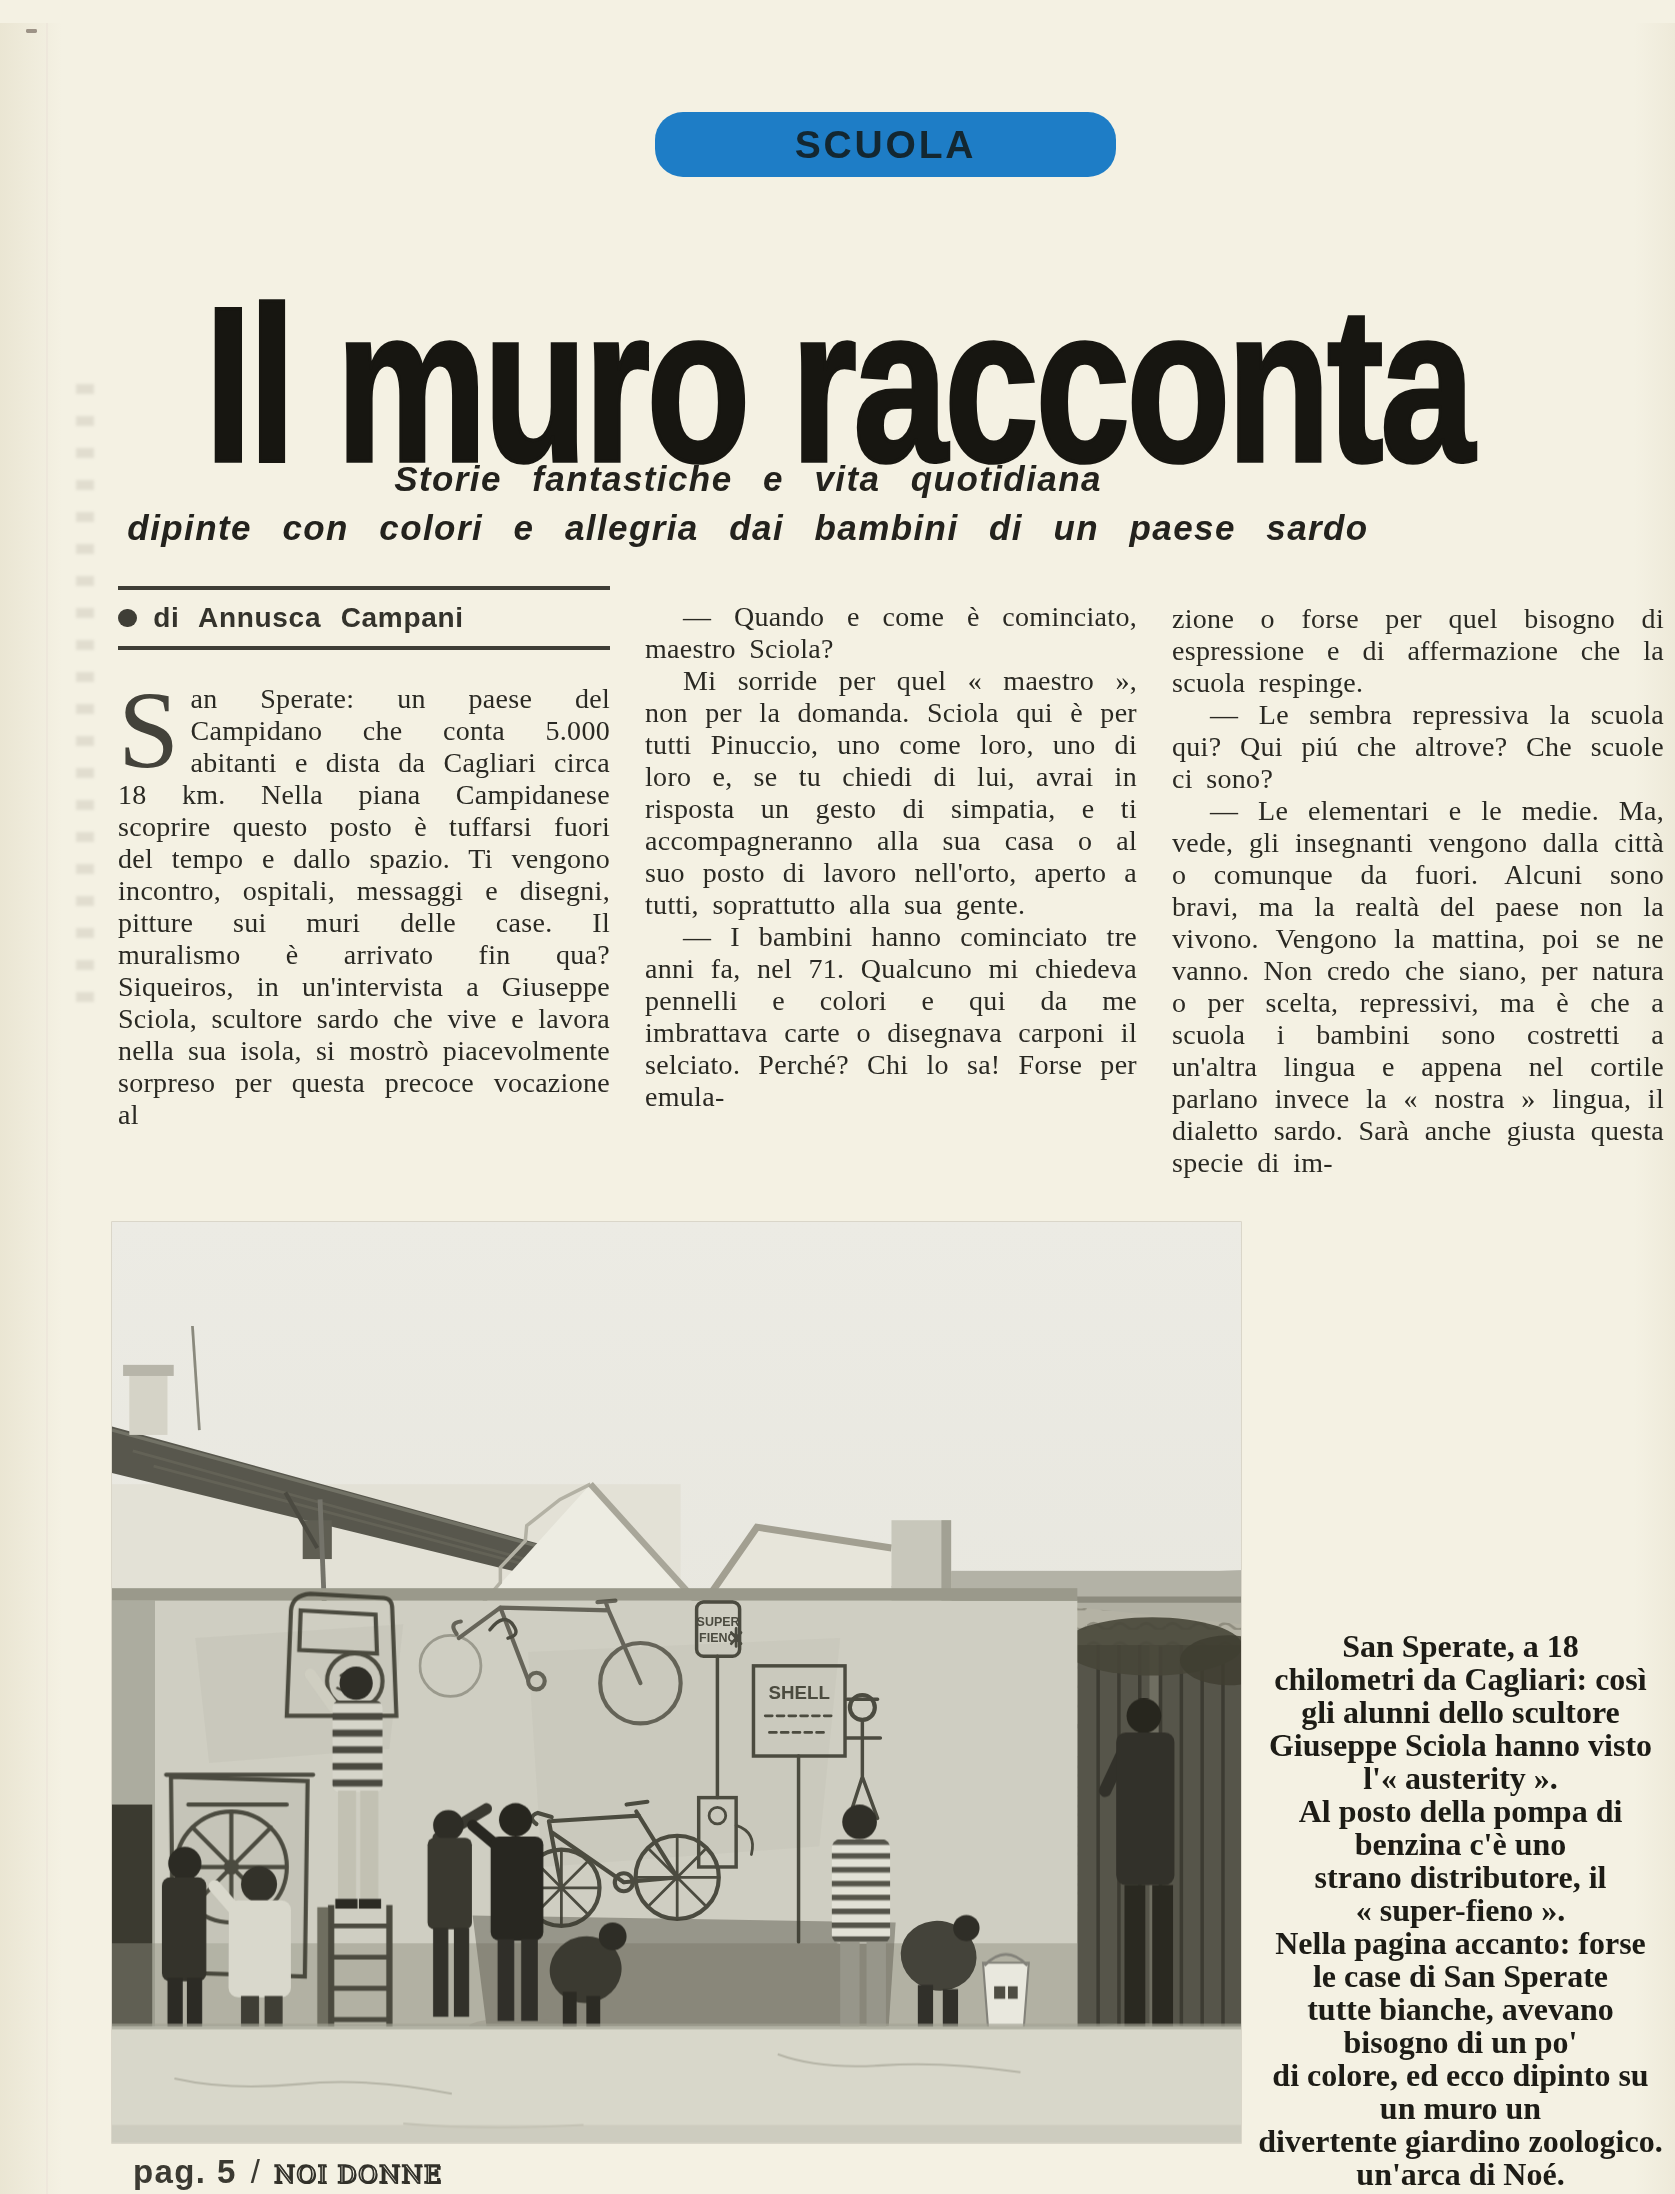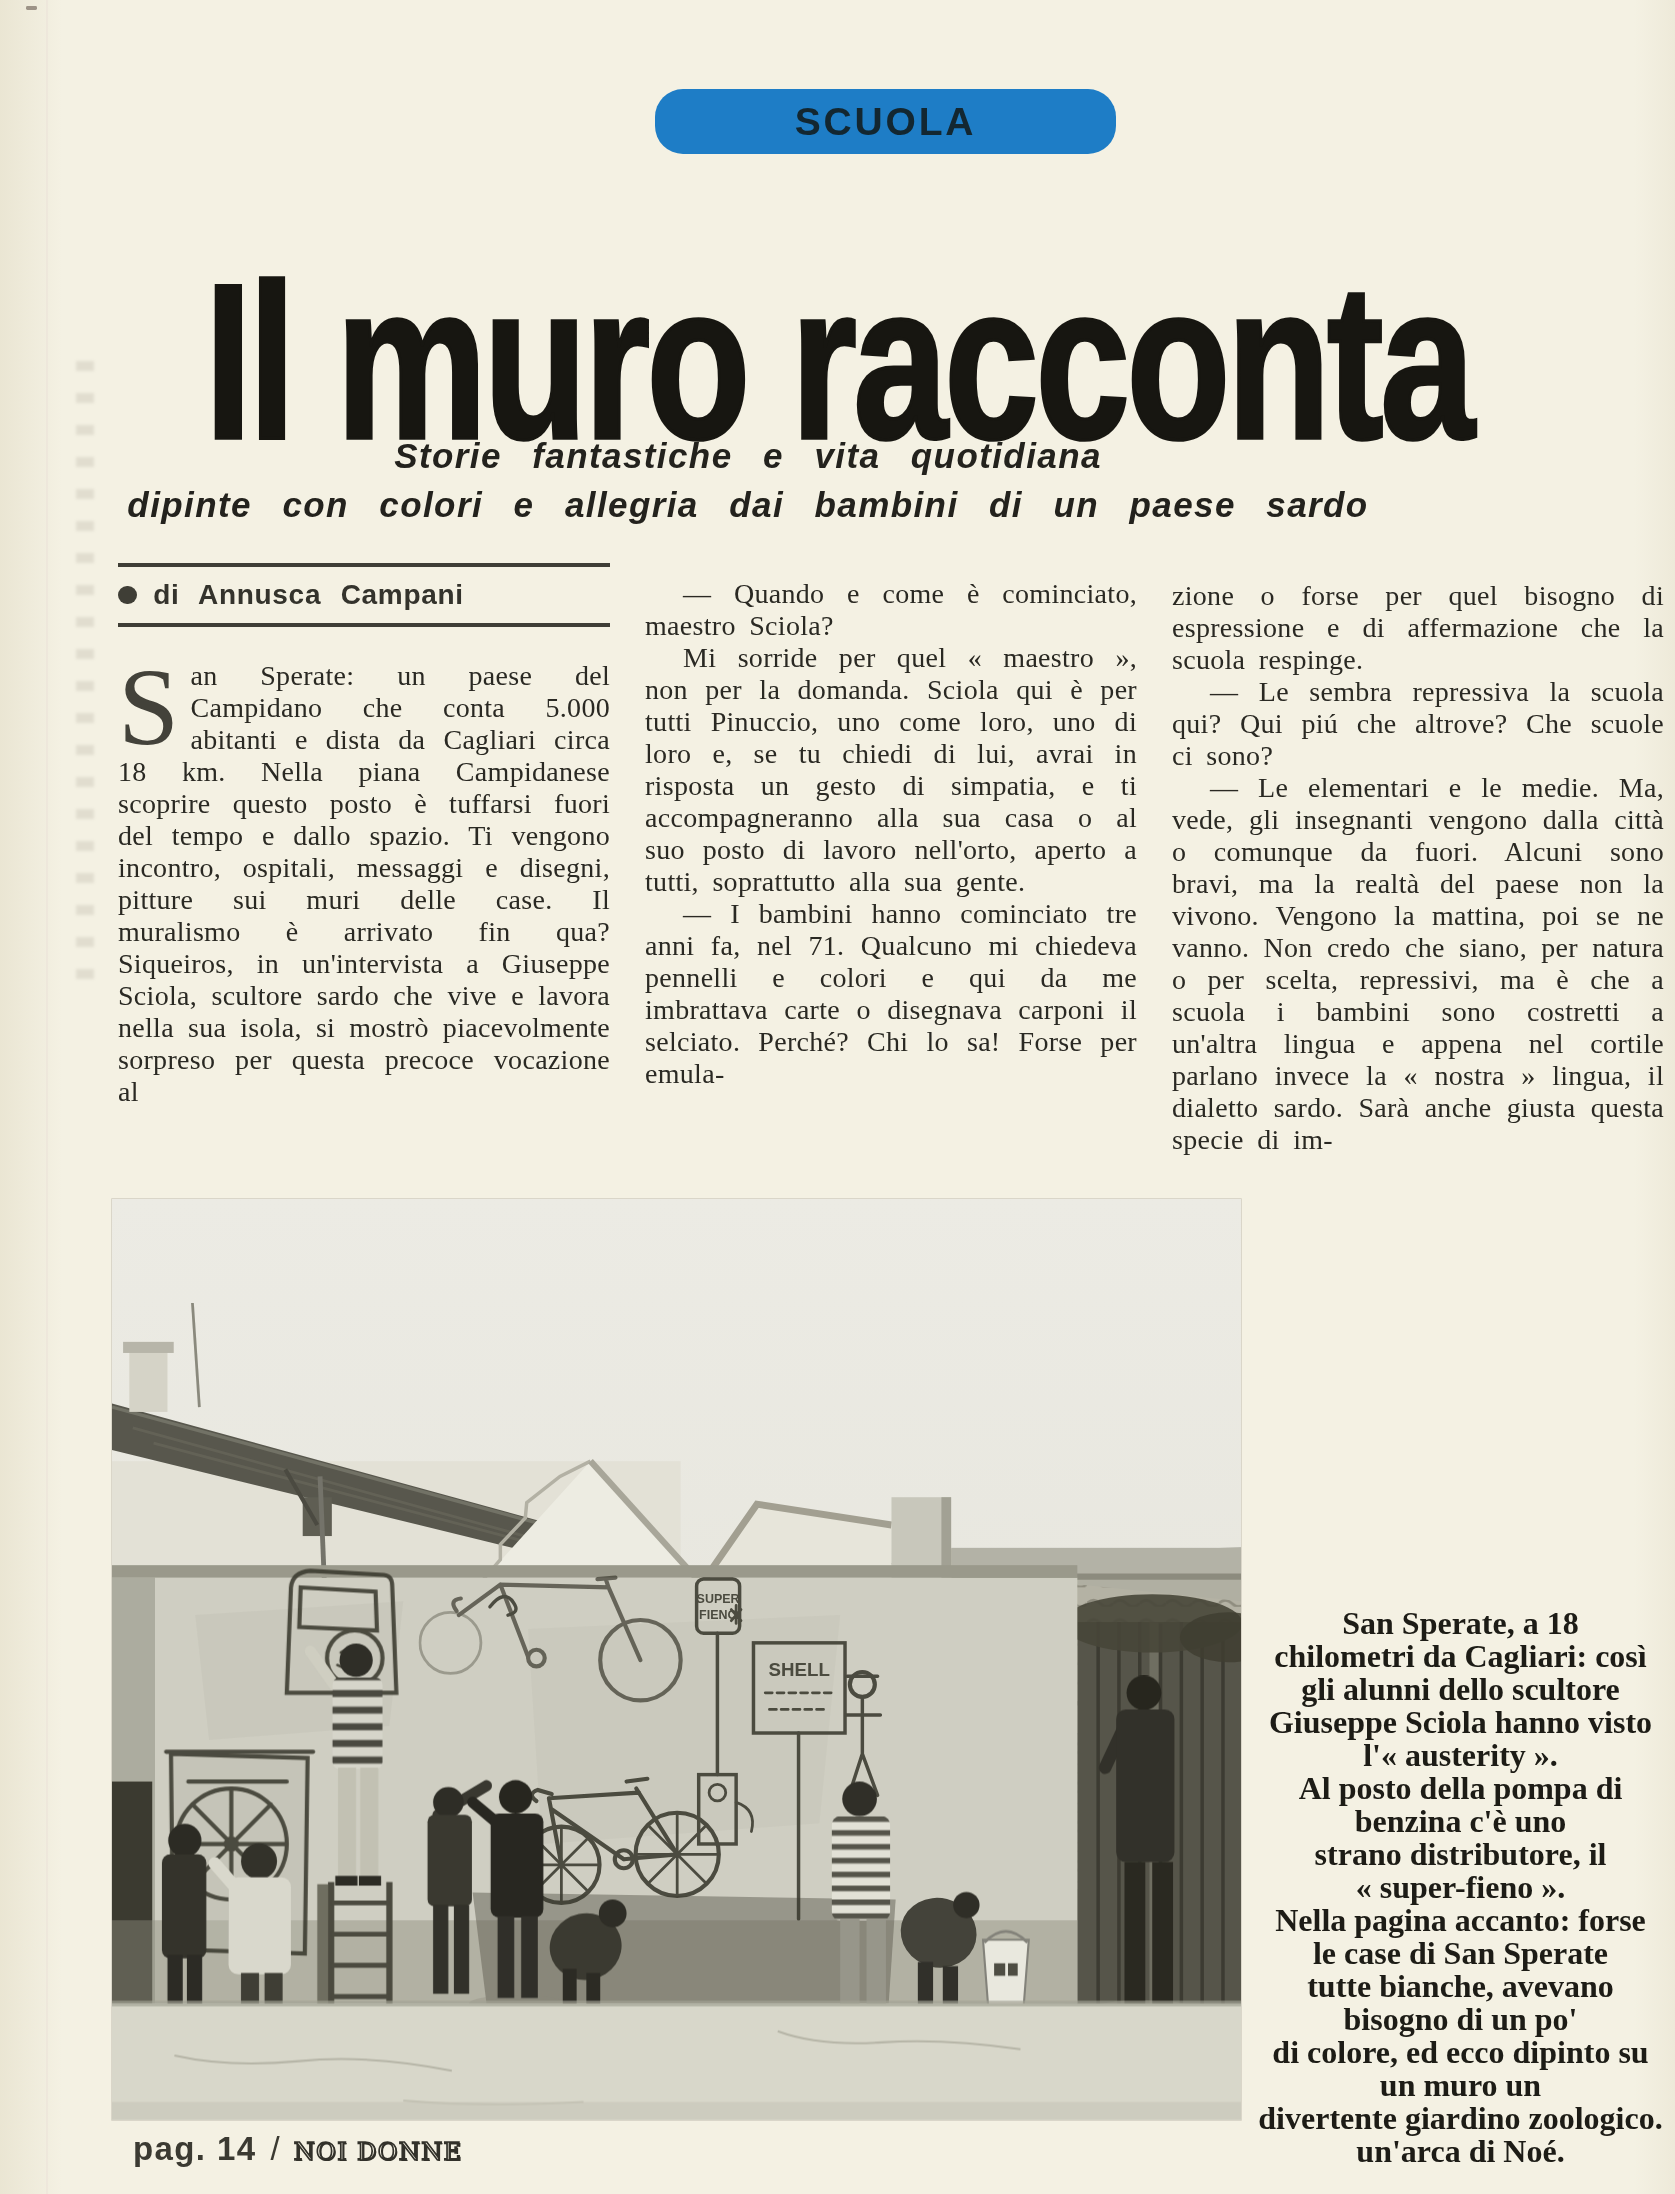--- a/index.html
+++ b/index.html
@@ -6,20 +6,21 @@
   body{
     width:1676px;height:2194px;position:relative;overflow:hidden;
     background:#f4f1e3;
     font-family:"Liberation Serif", serif;
   }
   .page{position:absolute;inset:0;
     background:
       linear-gradient(90deg, rgba(226,220,198,.55) 0px, rgba(244,241,227,0) 62px),
       linear-gradient(270deg, rgba(228,222,202,.4) 0px, rgba(244,241,227,0) 42px),
       #f4f1e3;
+    margin-top: 23px;
   }
   
   .scan-line{position:absolute;left:46px;top:0;width:2.1px;height:2194px;background:#d9bcc4;opacity:.14;}
   .scan-smudge{position:absolute;left:76px;top:361px;width:18px;height:624px;opacity:.18;
     background:repeating-linear-gradient(180deg,#8d887a 0 9.7px, rgba(0,0,0,0) 9.7px 32px);
     filter:blur(1.4px);}
   .scan-mark{position:absolute;left:26px;top:5.5px;width:11px;height:4.9px;background:#5a4a42;opacity:.55;border-radius:1.4px;}
 
   
   .kicker{position:absolute;left:655px;top:89px;width:461px;height:65px;border-radius:28px;
@@ -351,19 +352,19 @@
     <div>le case di San Sperate</div>
     <div>tutte bianche, avevano</div>
     <div>bisogno di un po'</div>
     <div>di colore, ed ecco dipinto su</div>
     <div>un muro un</div>
     <div>divertente giardino zoologico.</div>
     <div>un'arca di Noé.</div>
   </div>
 
   <div class="footer">
-    <span class="pagelab">pag. 14</span>
+    <span class="pagelab">pag. 5</span>
     <span class="sep">/</span>
     <span class="mag">NOI DONNE</span>
   </div>
 
 </div>
 
 
 </body></html>

